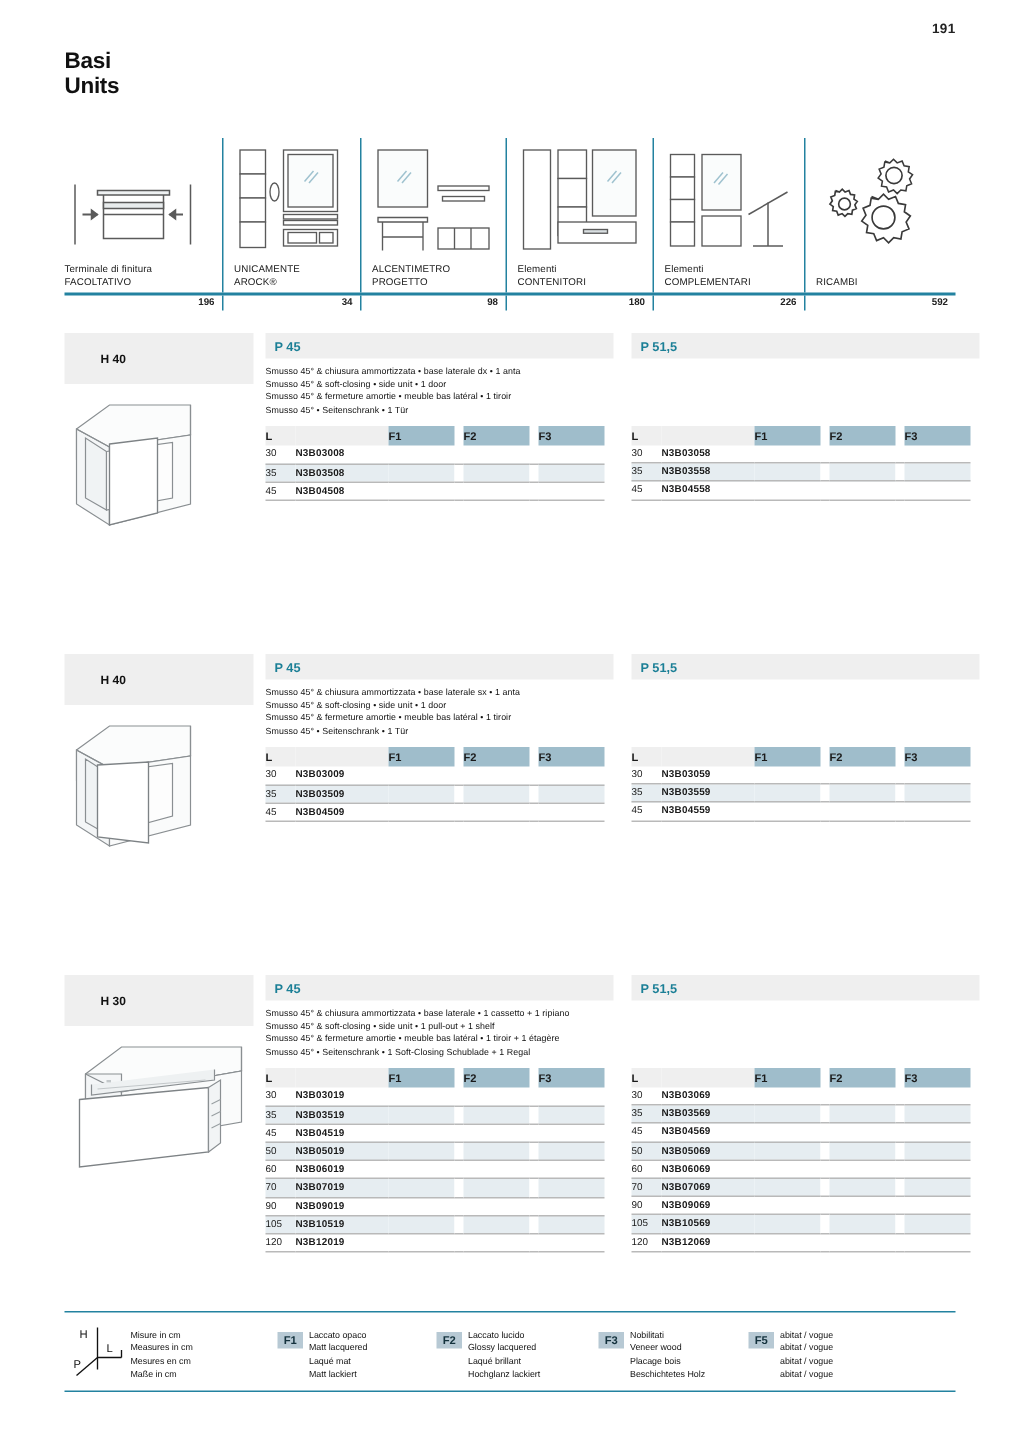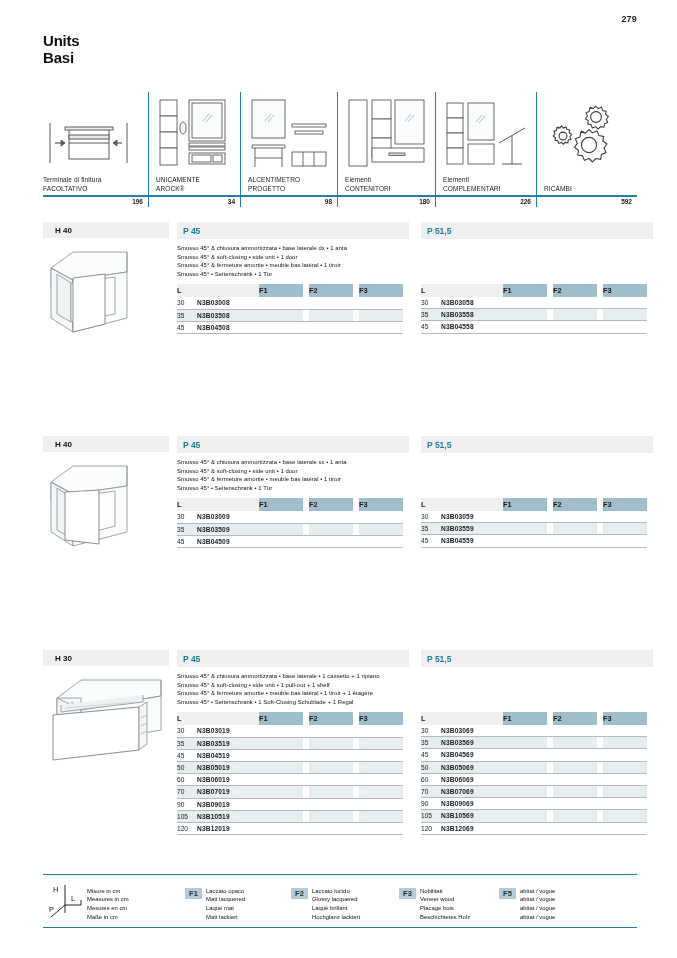--- a/index.html
+++ b/index.html
@@ -116,24 +116,24 @@
     width: 594px;
   }
   .sec-left {
     position: absolute;
     left: 0;
     top: 0;
     width: 126px;
   }
   .hbar {
     background: #efefef;
-    height: 16px;
+    height: 34px;
     display: flex;
     align-items: center;
-    padding-left: 12px;
+    padding-left: 24px;
     font-size: 8px;
     font-weight: bold;
     color: #111;
   }
   .art {
     margin-top: 8px;
     width: 126px;
     height: 92px;
   }
   .col {
@@ -265,26 +265,26 @@
   .lb-f4 { width: 88px; }
   .lb-f5 { width: 80px; }
 
   svg { display: block; }
 </style>
 </head>
 <body>
 
 <div class="page">
 
-  <div class="page-number">279</div>
+  <div class="page-number">191</div>
 
   <div class="titles">
     <div class="title-block left">
+      <div>Basi</div>
       <div>Units</div>
-      <div>Basi</div>
     </div>
   </div>
 
   <div class="navstrip">
     <div class="nav-items">
 
       <div class="nav-cell" style="width:105px;padding-left:0">
         <div class="nav-art">
           <svg width="92" height="60" viewBox="0 0 92 60">
             <g fill="none" stroke="#5a5a5a" stroke-width="1">

